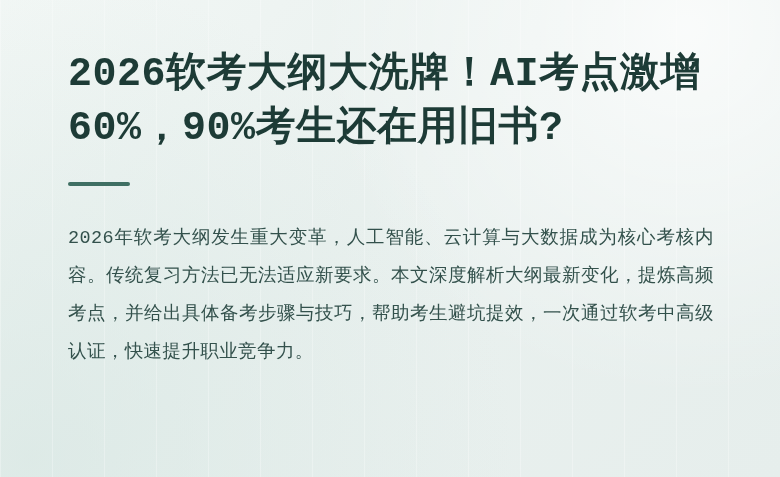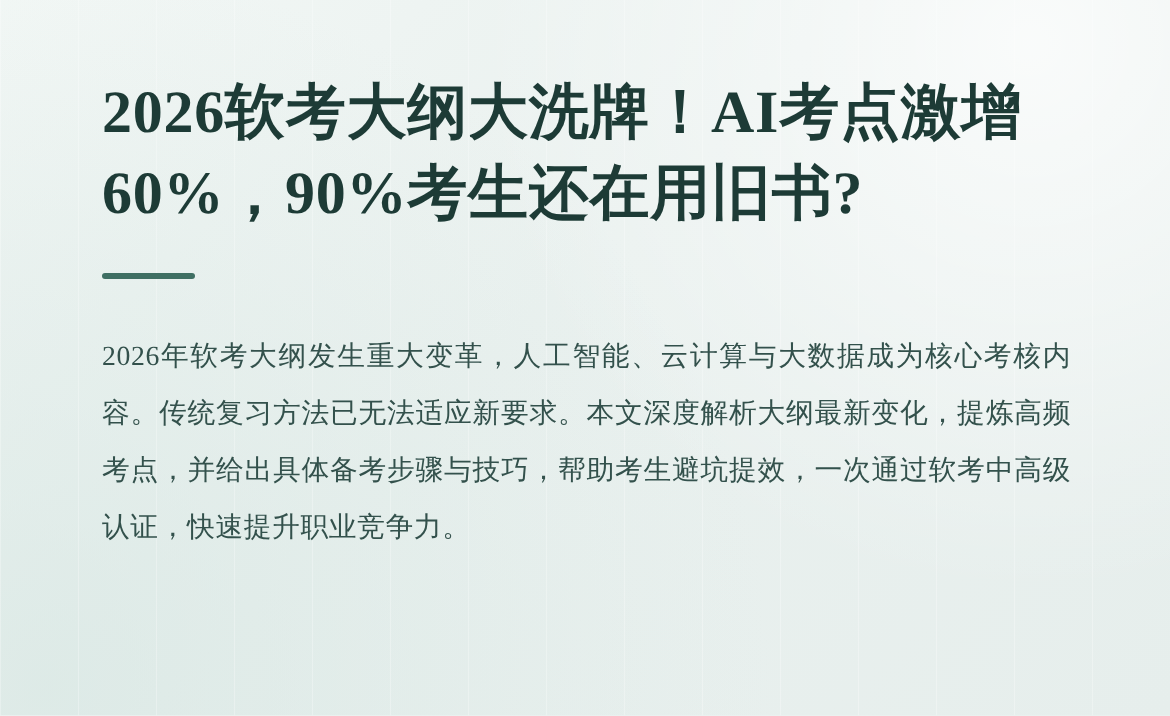--- a/index.html
+++ b/index.html
@@ -39,38 +39,38 @@
     opacity: 0.5;
     pointer-events: none;
   }
   .content {
     position: relative;
     padding: 48px 66px 0 68px;
   }
   .title {
     margin: 0;
     color: #1d3b36;
-    font-family: Liberation Serif, serif;
+    font-family: Liberation Mono, monospace;
     font-weight: bold;
     font-size: 40px;
     line-height: 1.35;
     letter-spacing: 0.5px;
     max-width: 650px;
   }
   .rule {
     margin-top: 26px;
     width: 62px;
     height: 4px;
     border-radius: 2px;
     background: #3f6f63;
   }
   .summary {
     margin-top: 34px;
     color: #33514c;
-    font-family: Liberation Serif, serif;
+    font-family: Liberation Mono, monospace;
     font-size: 18.5px;
     line-height: 2.05;
     letter-spacing: 0.4px;
     max-width: 648px;
     text-align: justify;
   }
 </style>
 </head>
 <body>
 

